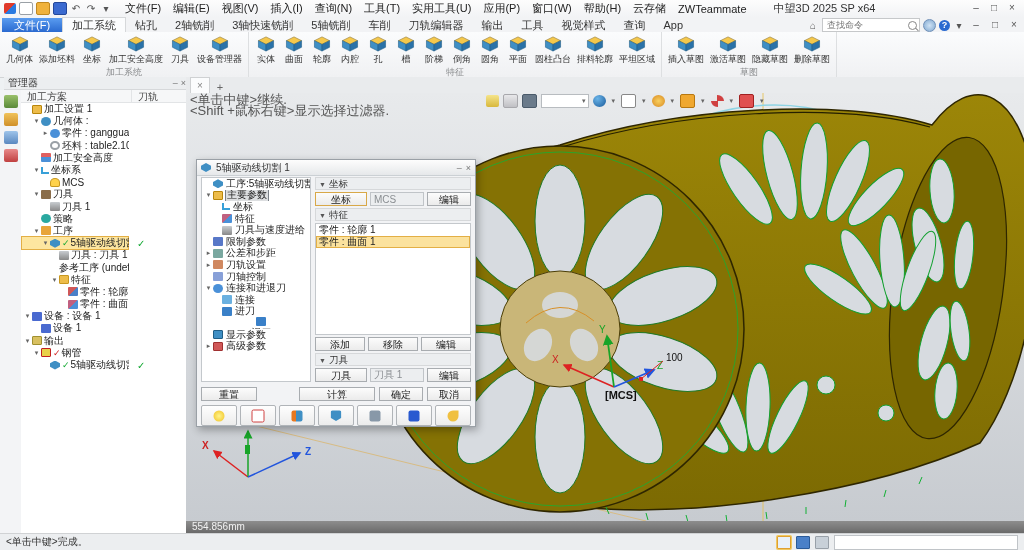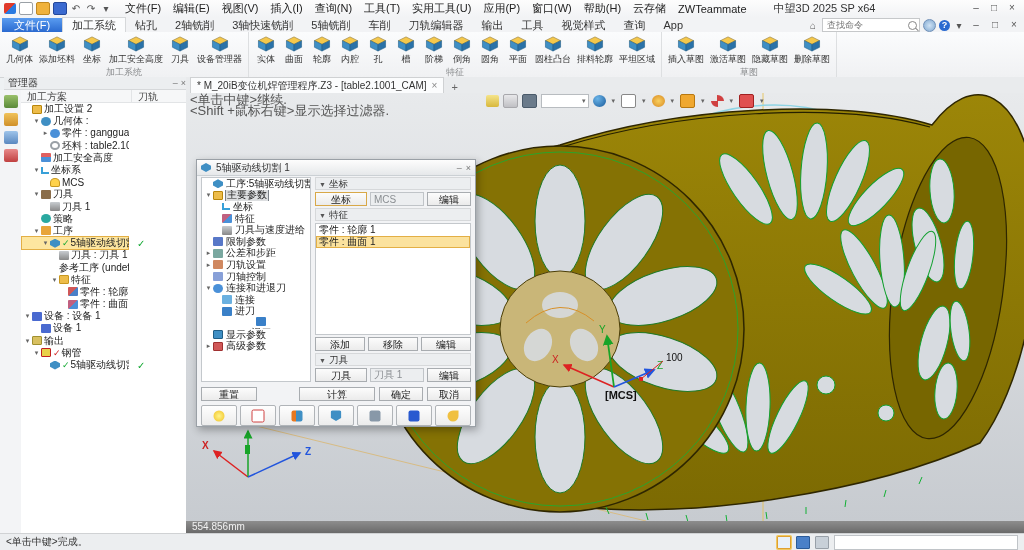--- a/index.html
+++ b/index.html
@@ -508,21 +508,21 @@
   <div class="mgr">
     <div class="mgr-cols">
       <span class="mc1">加工方案</span>
       <span class="mc2">刀轨</span>
     </div>
     <div class="mtree" id="mtree">
         <div class="mrow">
           <div class="c1" style="padding-left: 2px;">
             <span class="exp"></span>
             <span class="ti ti-setup-folder"></span>
-            <span class="lbl">加工设置 2</span>
+            <span class="lbl">加工设置 1</span>
           </div>
           <div class="c2"></div>
         </div>
         <div class="mrow">
           <div class="c1" style="padding-left: 11px;">
             <span class="exp">▾</span>
             <span class="ti ti-geometry"></span>
             <span class="lbl">几何体 :</span>
           </div>
           <div class="c2"></div>
@@ -687,21 +687,20 @@
             <span class="chk">✓</span>
             <span class="lbl">5轴驱动线切割 1</span>
           </div>
           <div class="c2 chk2">✓</div>
         </div>
       </div>
   </div>
 
   <div class="doctabs">
     <span class="dtab">
-      <span>* M_20iB变位机焊管理程序.Z3 - [table2.1001_CAM]</span>
       <span class="dtab-close">×</span>
     </span>
     <span class="dtab-new">+</span>
   </div>
 
   <div class="viewport">
     <svg class="scene" width="838" height="428" viewBox="0 0 838 428">
       <defs>
         <linearGradient id="bodyGrad" x1="0" y1="0" x2="0" y2="1">
           <stop offset="0" stop-color="#9c8608"></stop>

